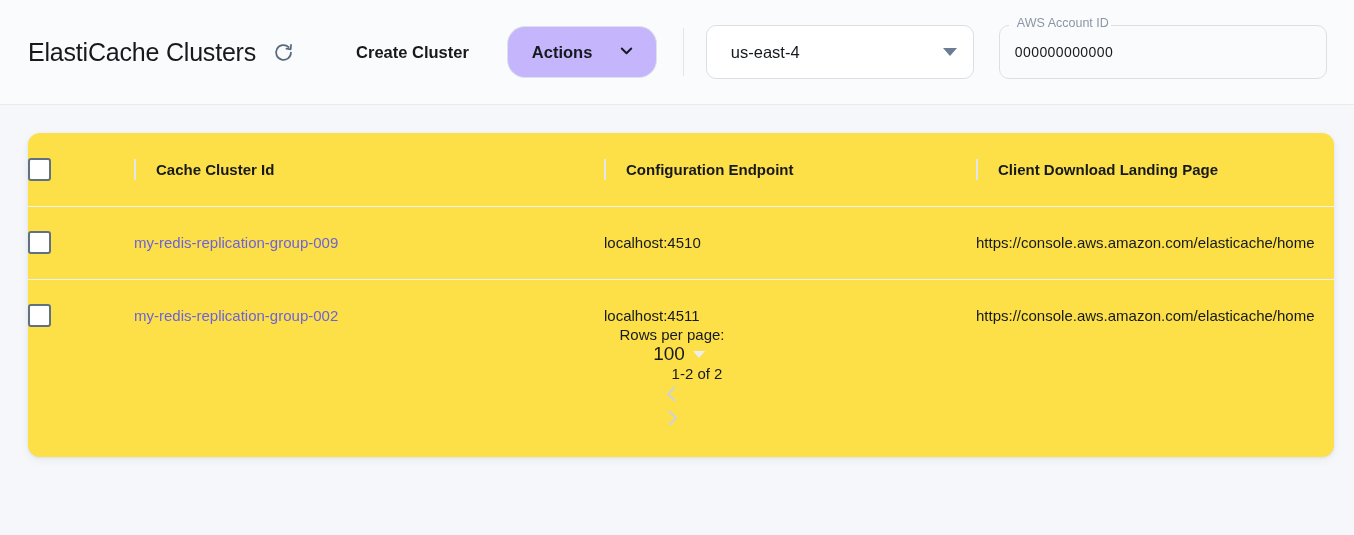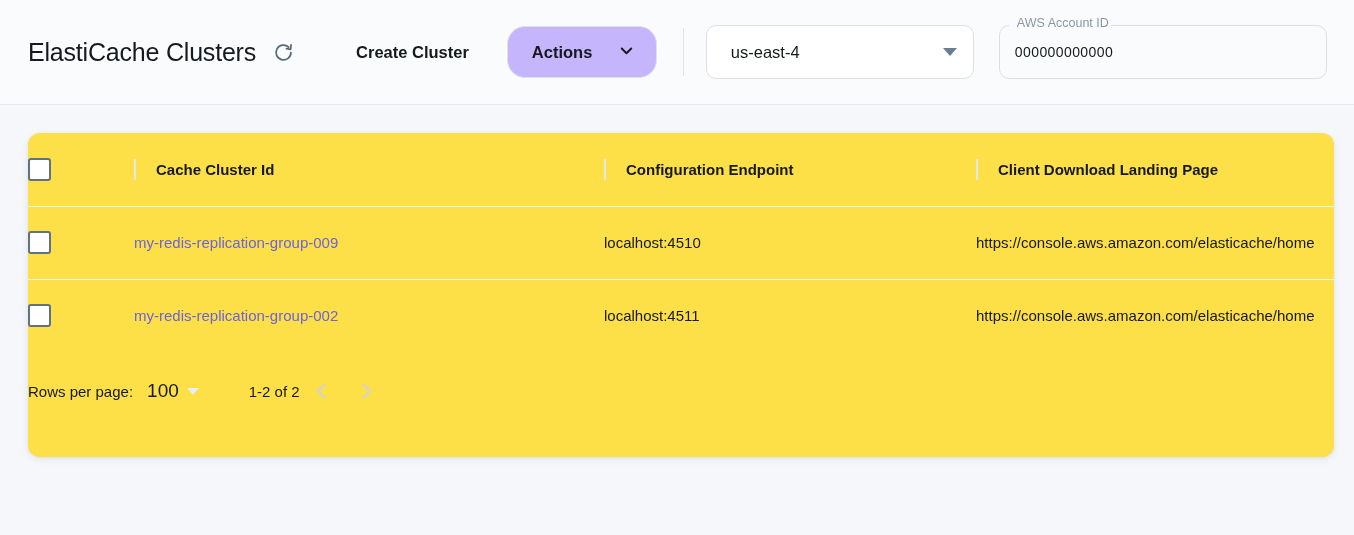--- a/index.html
+++ b/index.html
@@ -241,23 +241,25 @@
   .cell-url {
     white-space: nowrap;
     overflow: visible;
   }
 
   
   .pager {
     height: 78px;
     display: flex;
     align-items: center;
+    justify-content: flex-end;
     gap: 0;
     padding-right: 18px;
     white-space: nowrap;
+    flex-direction: column;
   }
   .pager-label {
     font-size: 15px;
     color: #16191d;
   }
   .rows-select {
     display: flex;
     align-items: center;
     gap: 8px;
     margin-left: 14px;

